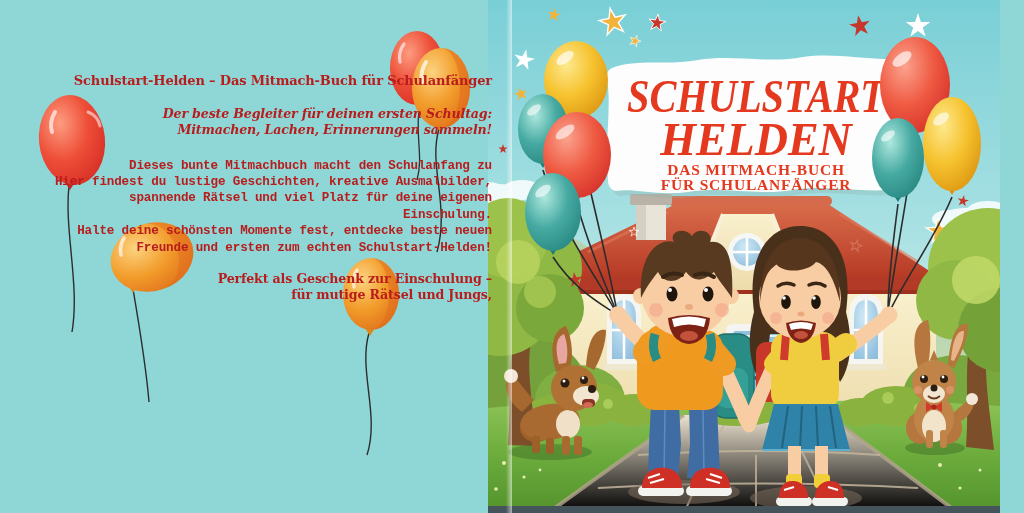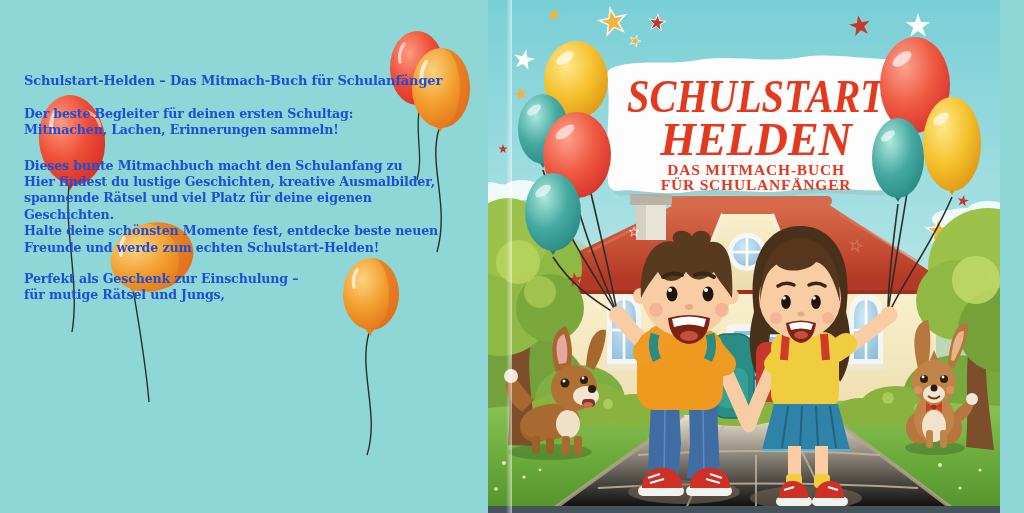--- a/index.html
+++ b/index.html
@@ -1,26 +1,26 @@
 <!DOCTYPE html>
 <html><head>
 <meta charset="utf-8">
 <style>
   html,body{margin:0;padding:0;background:#555;}
   .spread{position:relative;width:1024px;height:513px;overflow:hidden;background:#8ed7d6;}
   .back{position:absolute;left:0;top:0;width:512px;height:513px;background:#8ed7d6;}
   .front{position:absolute;left:488px;top:0;width:512px;height:513px;}
   .back svg,.front svg{position:absolute;left:0;top:0;display:block;}
-  .back-text{position:absolute;top:73px;left:24px;right:20px;text-align:left;
-    color:#1d4ed8;font-family:"DejaVu Serif","Liberation Serif",serif;font-weight:700;
+  .back-text{position:absolute;top:73px;left:24px;right:20px;text-align:right;
+    color:#b91c1c;font-family:"DejaVu Serif","Liberation Serif",serif;font-weight:700;
     font-size:12.6px;line-height:16.4px;letter-spacing:-0.15px;z-index:2;}
   .bc-heading{font-size:13px;margin-bottom:17px;}
   .p{margin:0 0 0 0;}
-  .p1{line-height:15.6px;margin-bottom:20px;}
-  .p2{margin-bottom:15px;}
+  .p1{line-height:15.6px;margin-bottom:20px;font-style:italic;}
+  .p2{margin-bottom:15px;font-family:Liberation Mono, monospace;}
   .p3{}
   .p4{margin-bottom:8px;}
   .page-edge{position:absolute;right:0;top:0;width:6px;height:100%;z-index:3;
     background:linear-gradient(90deg,rgba(255,255,255,0),rgba(255,255,255,.55));}
 </style>
 </head>
 <body>
 
 <div class="spread">
 
@@ -78,23 +78,23 @@
     <div class="back-text">
       <div class="bc-heading">Schulstart-Helden – Das Mitmach-Buch für Schulanfänger</div>
       <div class="p p1">
         <div>Der beste Begleiter für deinen ersten Schultag:</div>
         <div>Mitmachen, Lachen, Erinnerungen sammeln!</div>
       </div>
       <div class="p p2">
         <div>Dieses bunte Mitmachbuch macht den Schulanfang zu</div>
         <div>Hier findest du lustige Geschichten, kreative Ausmalbilder,</div>
         <div>spannende Rätsel und viel Platz für deine eigenen</div>
-        <div>Geschichten.</div>
+        <div>Einschulung.</div>
         <div>Halte deine schönsten Momente fest, entdecke beste neuen</div>
-        <div>Freunde und werde zum echten Schulstart-Helden!</div>
+        <div>Freunde und ersten zum echten Schulstart-Helden!</div>
       </div>
       <div class="p p3">
         <div>Perfekt als Geschenk zur Einschulung –</div>
       </div>
       <div class="p p4">
         <div>für mutige Rätsel und Jungs,</div>
       </div>
     </div>
     <div class="page-edge"></div>
   </div>

